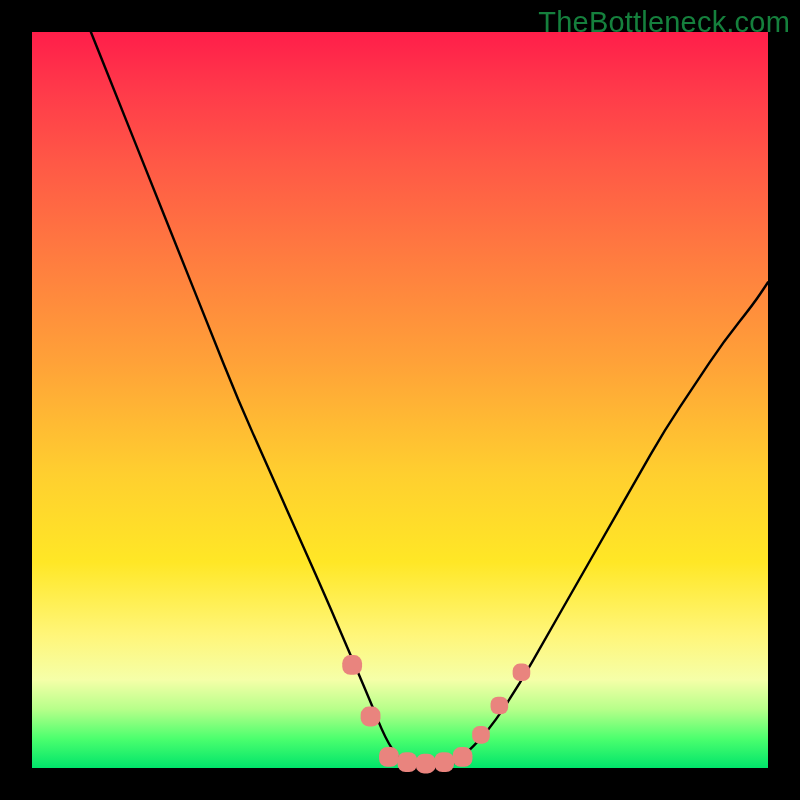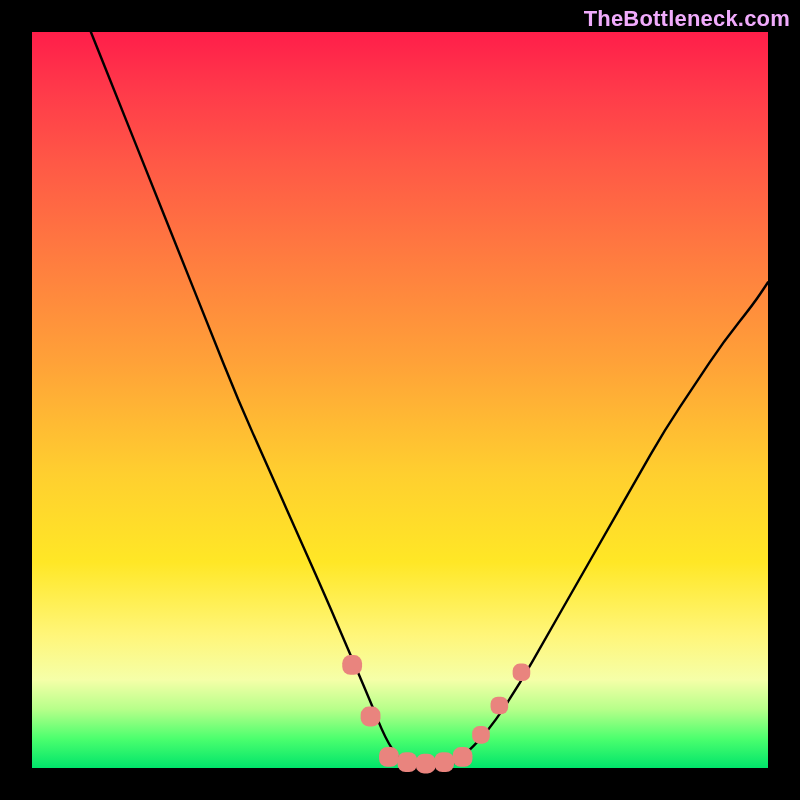--- a/index.html
+++ b/index.html
@@ -39,23 +39,23 @@
       #f5ffa8 88%,
       #b7ff8a 92%,
       #4cff6e 96%,
       #00e46a 100%
     );
   }
   .watermark {
     position: absolute;
     top: 6px;
     right: 10px;
-    color: #f0abfc;
-    font-size: 22px;
-    font-weight: 700;
+    color: #15803d;
+    font-size: 29px;
+    font-weight: 400;
     letter-spacing: 0.2px;
     user-select: none;
   }
   svg.curve {
     position: absolute;
     left: 0;
     top: 0;
     width: 736px;
     height: 736px;
     overflow: visible;

